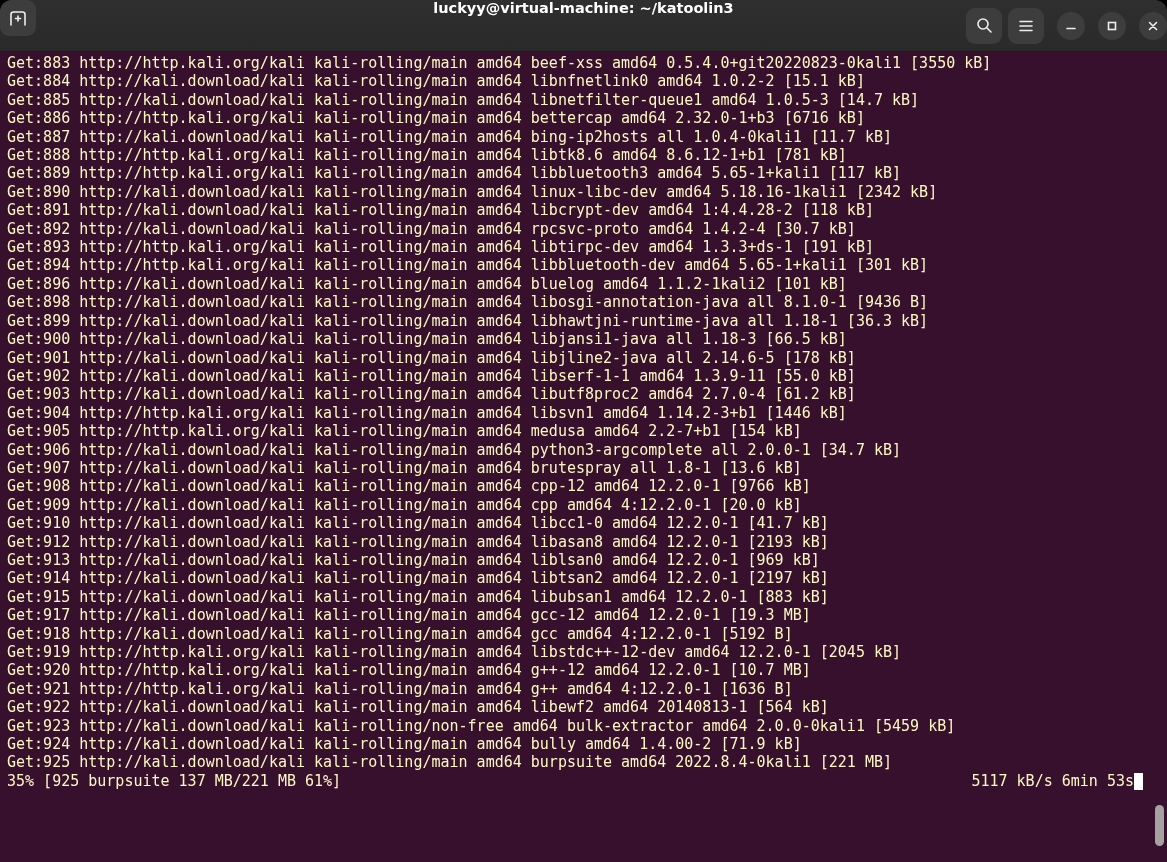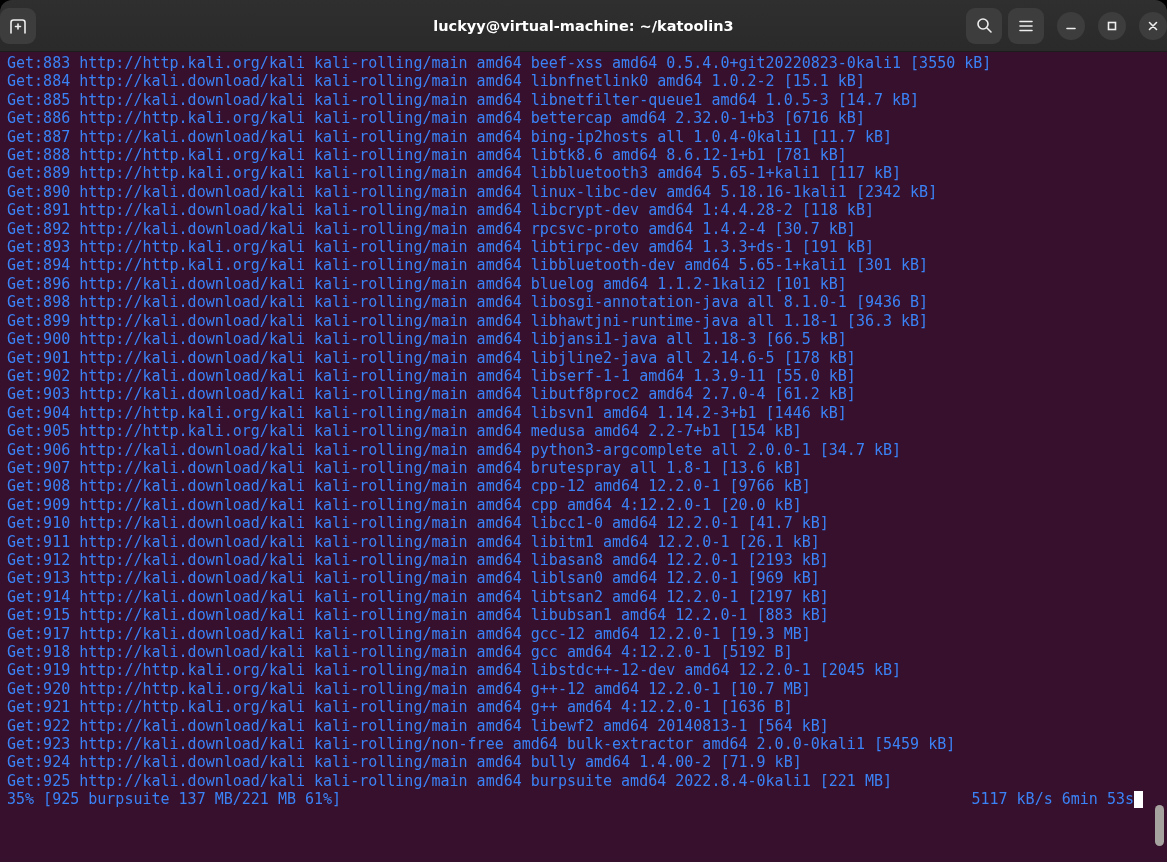--- a/index.html
+++ b/index.html
@@ -11,21 +11,21 @@
     overflow: hidden;
     display: flex; flex-direction: column;
     font-family: "DejaVu Sans", "Liberation Sans", sans-serif;
   }
 
   
   .titlebar {
     height: 52px; flex: 0 0 52px;
     background: linear-gradient(#2f2f2f, #2a2a2a);
     border-bottom: 1px solid #1c1c1c;
-    display: flex; align-items: center;
+    display: flex; 
     padding: 0 0;
     position: relative;
   }
   .tb-btn {
     width: 36px; height: 36px;
     background: #3d3d3d;
     border: none; border-radius: 9px;
     display: flex; align-items: center; justify-content: center;
     cursor: pointer;
   }
@@ -48,21 +48,21 @@
   .icon-stroke { stroke: #eeeeee; fill: none; stroke-width: 1.6; stroke-linecap: round; }
 
   
   .terminal {
     flex: 1 1 auto;
     background: #36102c;
     position: relative;
     padding: 2px 0 0 7px;
     font-family: "DejaVu Sans Mono", "Liberation Mono", monospace;
     font-size: 15px;
-    color: #3b82f6;
+    color: #fef9c3;
     overflow: hidden;
   }
   .tline {
     height: 18.41px; line-height: 18.41px;
     white-space: pre;
     letter-spacing: 0;
   }
   .status-line {
     height: 18.41px; line-height: 18.41px;
     display: flex; justify-content: space-between;
@@ -163,21 +163,20 @@
         <div class="tline">Get:901 http://kali.download/kali kali-rolling/main amd64 libjline2-java all 2.14.6-5 [178 kB]</div>
         <div class="tline">Get:902 http://kali.download/kali kali-rolling/main amd64 libserf-1-1 amd64 1.3.9-11 [55.0 kB]</div>
         <div class="tline">Get:903 http://kali.download/kali kali-rolling/main amd64 libutf8proc2 amd64 2.7.0-4 [61.2 kB]</div>
         <div class="tline">Get:904 http://http.kali.org/kali kali-rolling/main amd64 libsvn1 amd64 1.14.2-3+b1 [1446 kB]</div>
         <div class="tline">Get:905 http://http.kali.org/kali kali-rolling/main amd64 medusa amd64 2.2-7+b1 [154 kB]</div>
         <div class="tline">Get:906 http://kali.download/kali kali-rolling/main amd64 python3-argcomplete all 2.0.0-1 [34.7 kB]</div>
         <div class="tline">Get:907 http://kali.download/kali kali-rolling/main amd64 brutespray all 1.8-1 [13.6 kB]</div>
         <div class="tline">Get:908 http://kali.download/kali kali-rolling/main amd64 cpp-12 amd64 12.2.0-1 [9766 kB]</div>
         <div class="tline">Get:909 http://kali.download/kali kali-rolling/main amd64 cpp amd64 4:12.2.0-1 [20.0 kB]</div>
         <div class="tline">Get:910 http://kali.download/kali kali-rolling/main amd64 libcc1-0 amd64 12.2.0-1 [41.7 kB]</div>
-        <div class="tline">Get:911 http://kali.download/kali kali-rolling/main amd64 libitm1 amd64 12.2.0-1 [26.1 kB]</div>
         <div class="tline">Get:912 http://kali.download/kali kali-rolling/main amd64 libasan8 amd64 12.2.0-1 [2193 kB]</div>
         <div class="tline">Get:913 http://kali.download/kali kali-rolling/main amd64 liblsan0 amd64 12.2.0-1 [969 kB]</div>
         <div class="tline">Get:914 http://kali.download/kali kali-rolling/main amd64 libtsan2 amd64 12.2.0-1 [2197 kB]</div>
         <div class="tline">Get:915 http://kali.download/kali kali-rolling/main amd64 libubsan1 amd64 12.2.0-1 [883 kB]</div>
         <div class="tline">Get:917 http://kali.download/kali kali-rolling/main amd64 gcc-12 amd64 12.2.0-1 [19.3 MB]</div>
         <div class="tline">Get:918 http://kali.download/kali kali-rolling/main amd64 gcc amd64 4:12.2.0-1 [5192 B]</div>
         <div class="tline">Get:919 http://http.kali.org/kali kali-rolling/main amd64 libstdc++-12-dev amd64 12.2.0-1 [2045 kB]</div>
         <div class="tline">Get:920 http://http.kali.org/kali kali-rolling/main amd64 g++-12 amd64 12.2.0-1 [10.7 MB]</div>
         <div class="tline">Get:921 http://http.kali.org/kali kali-rolling/main amd64 g++ amd64 4:12.2.0-1 [1636 B]</div>
         <div class="tline">Get:922 http://kali.download/kali kali-rolling/main amd64 libewf2 amd64 20140813-1 [564 kB]</div>

